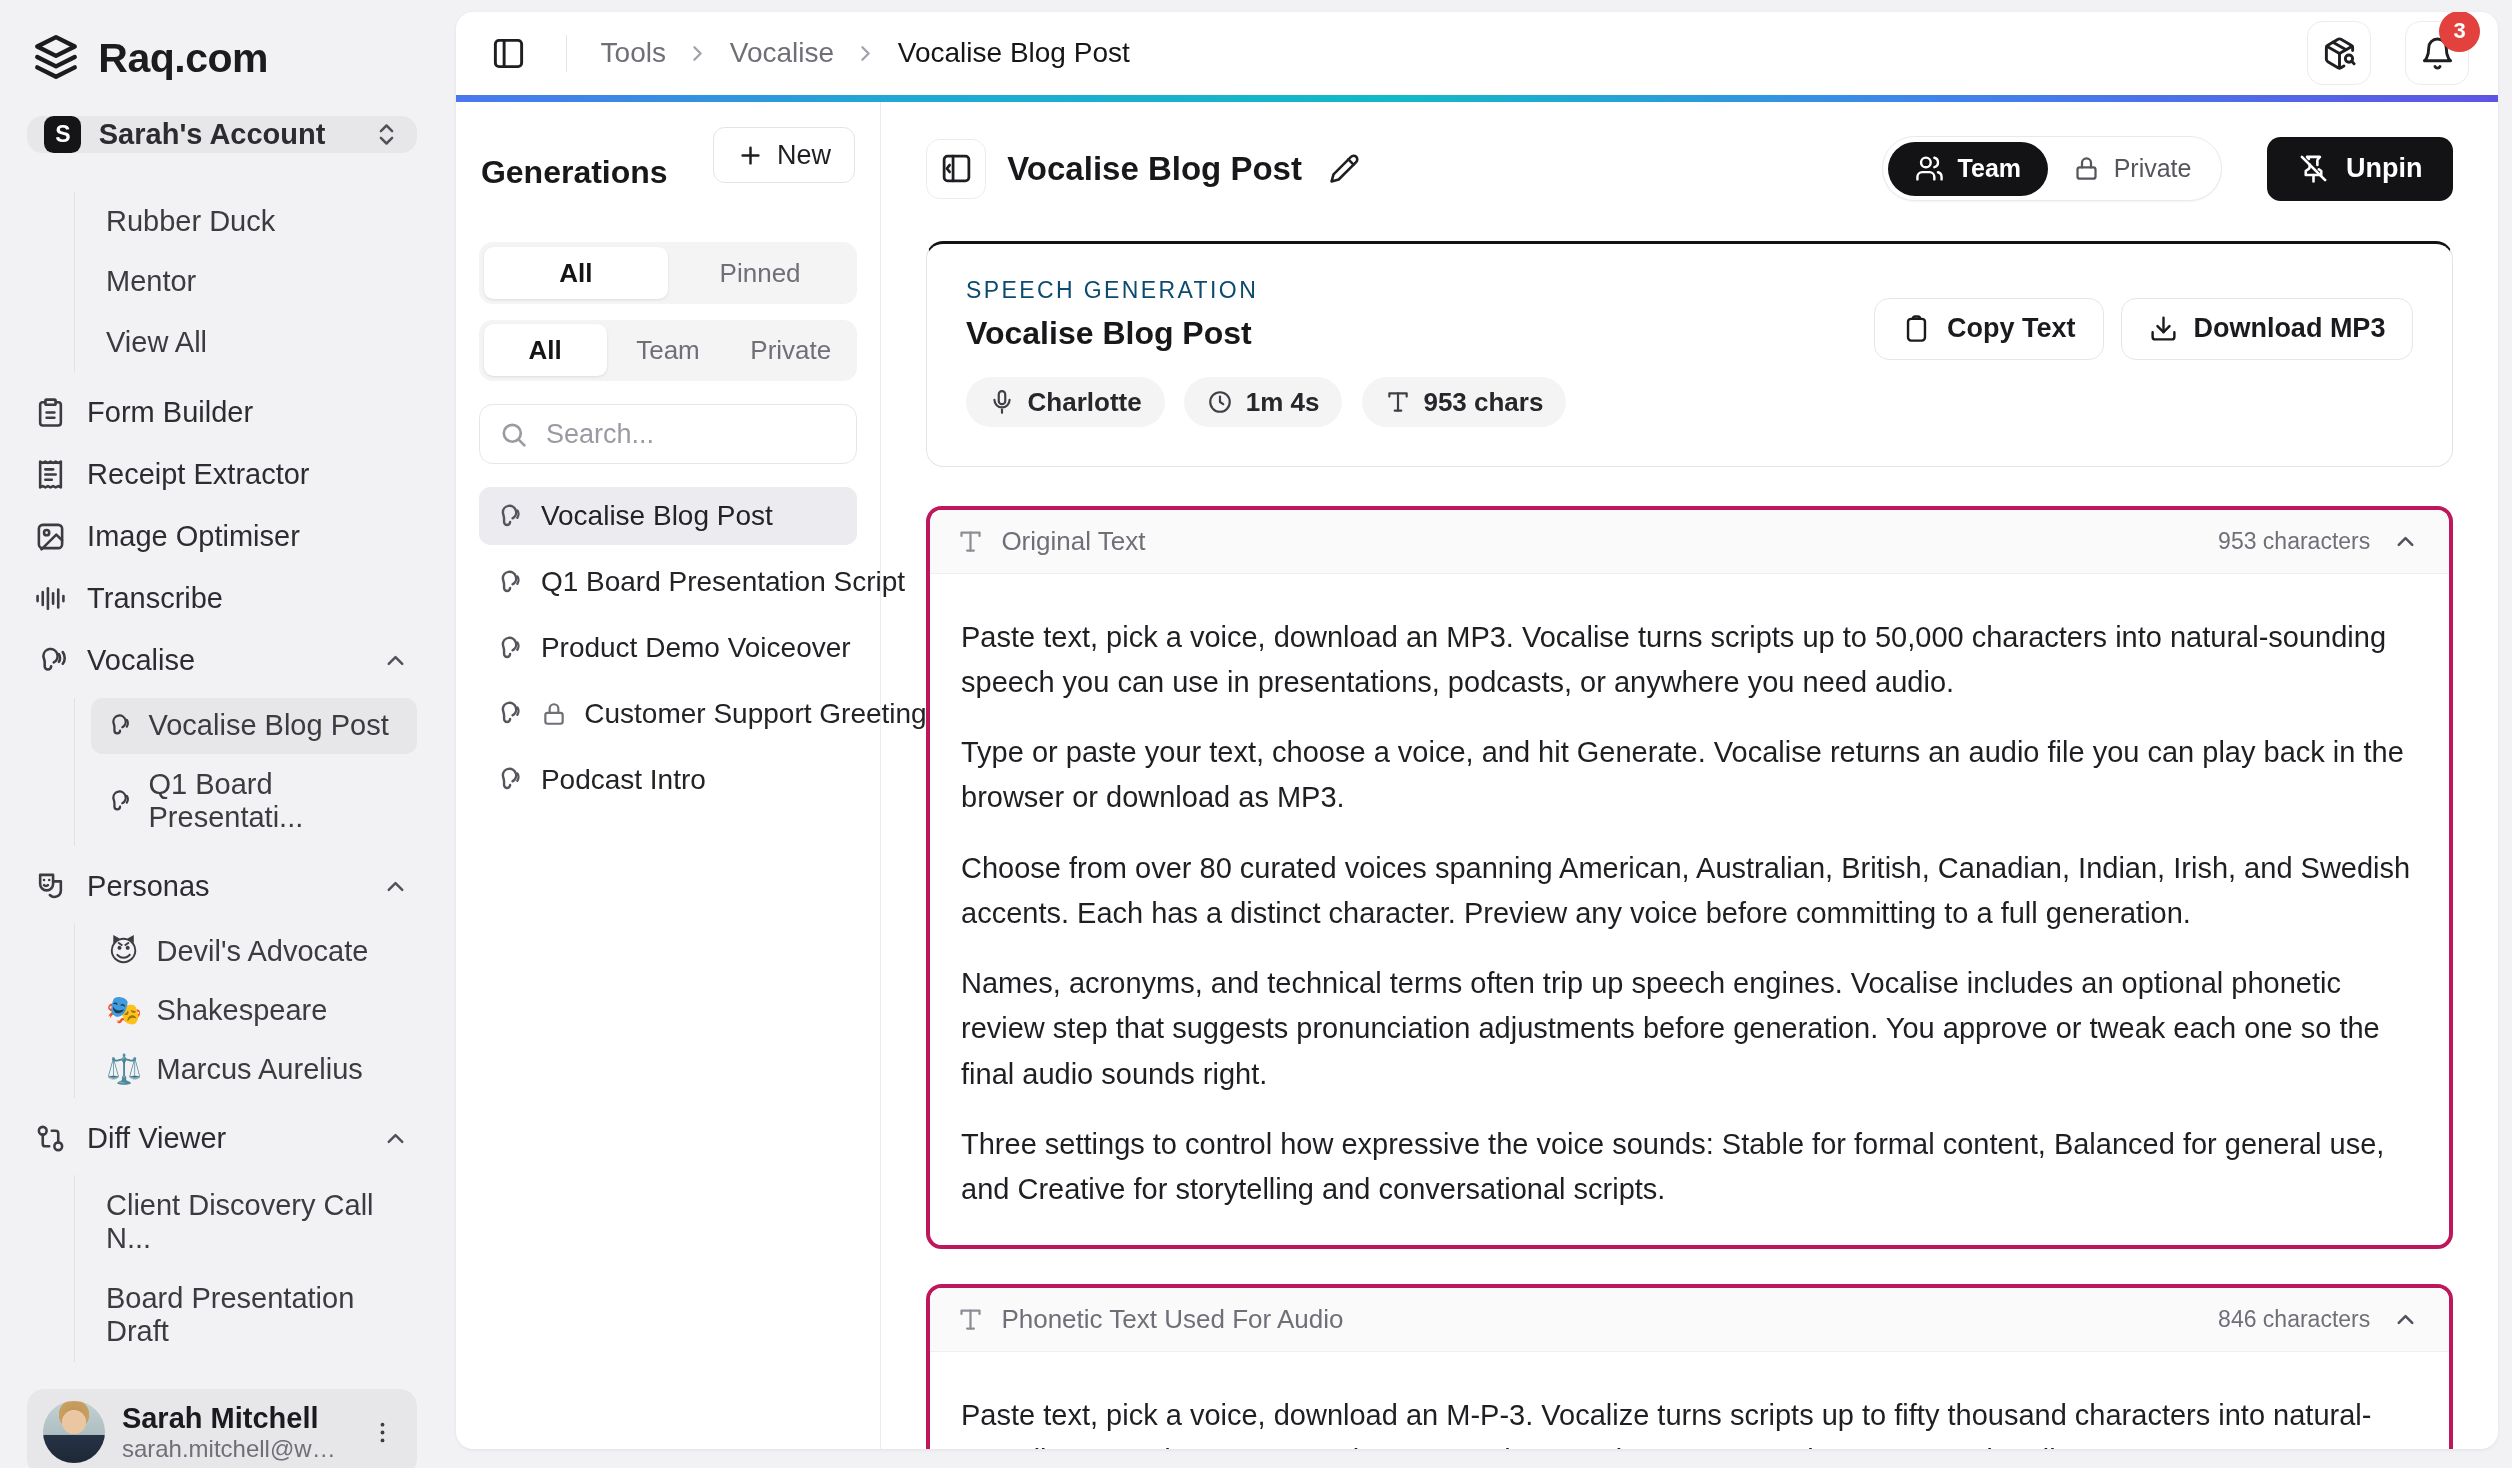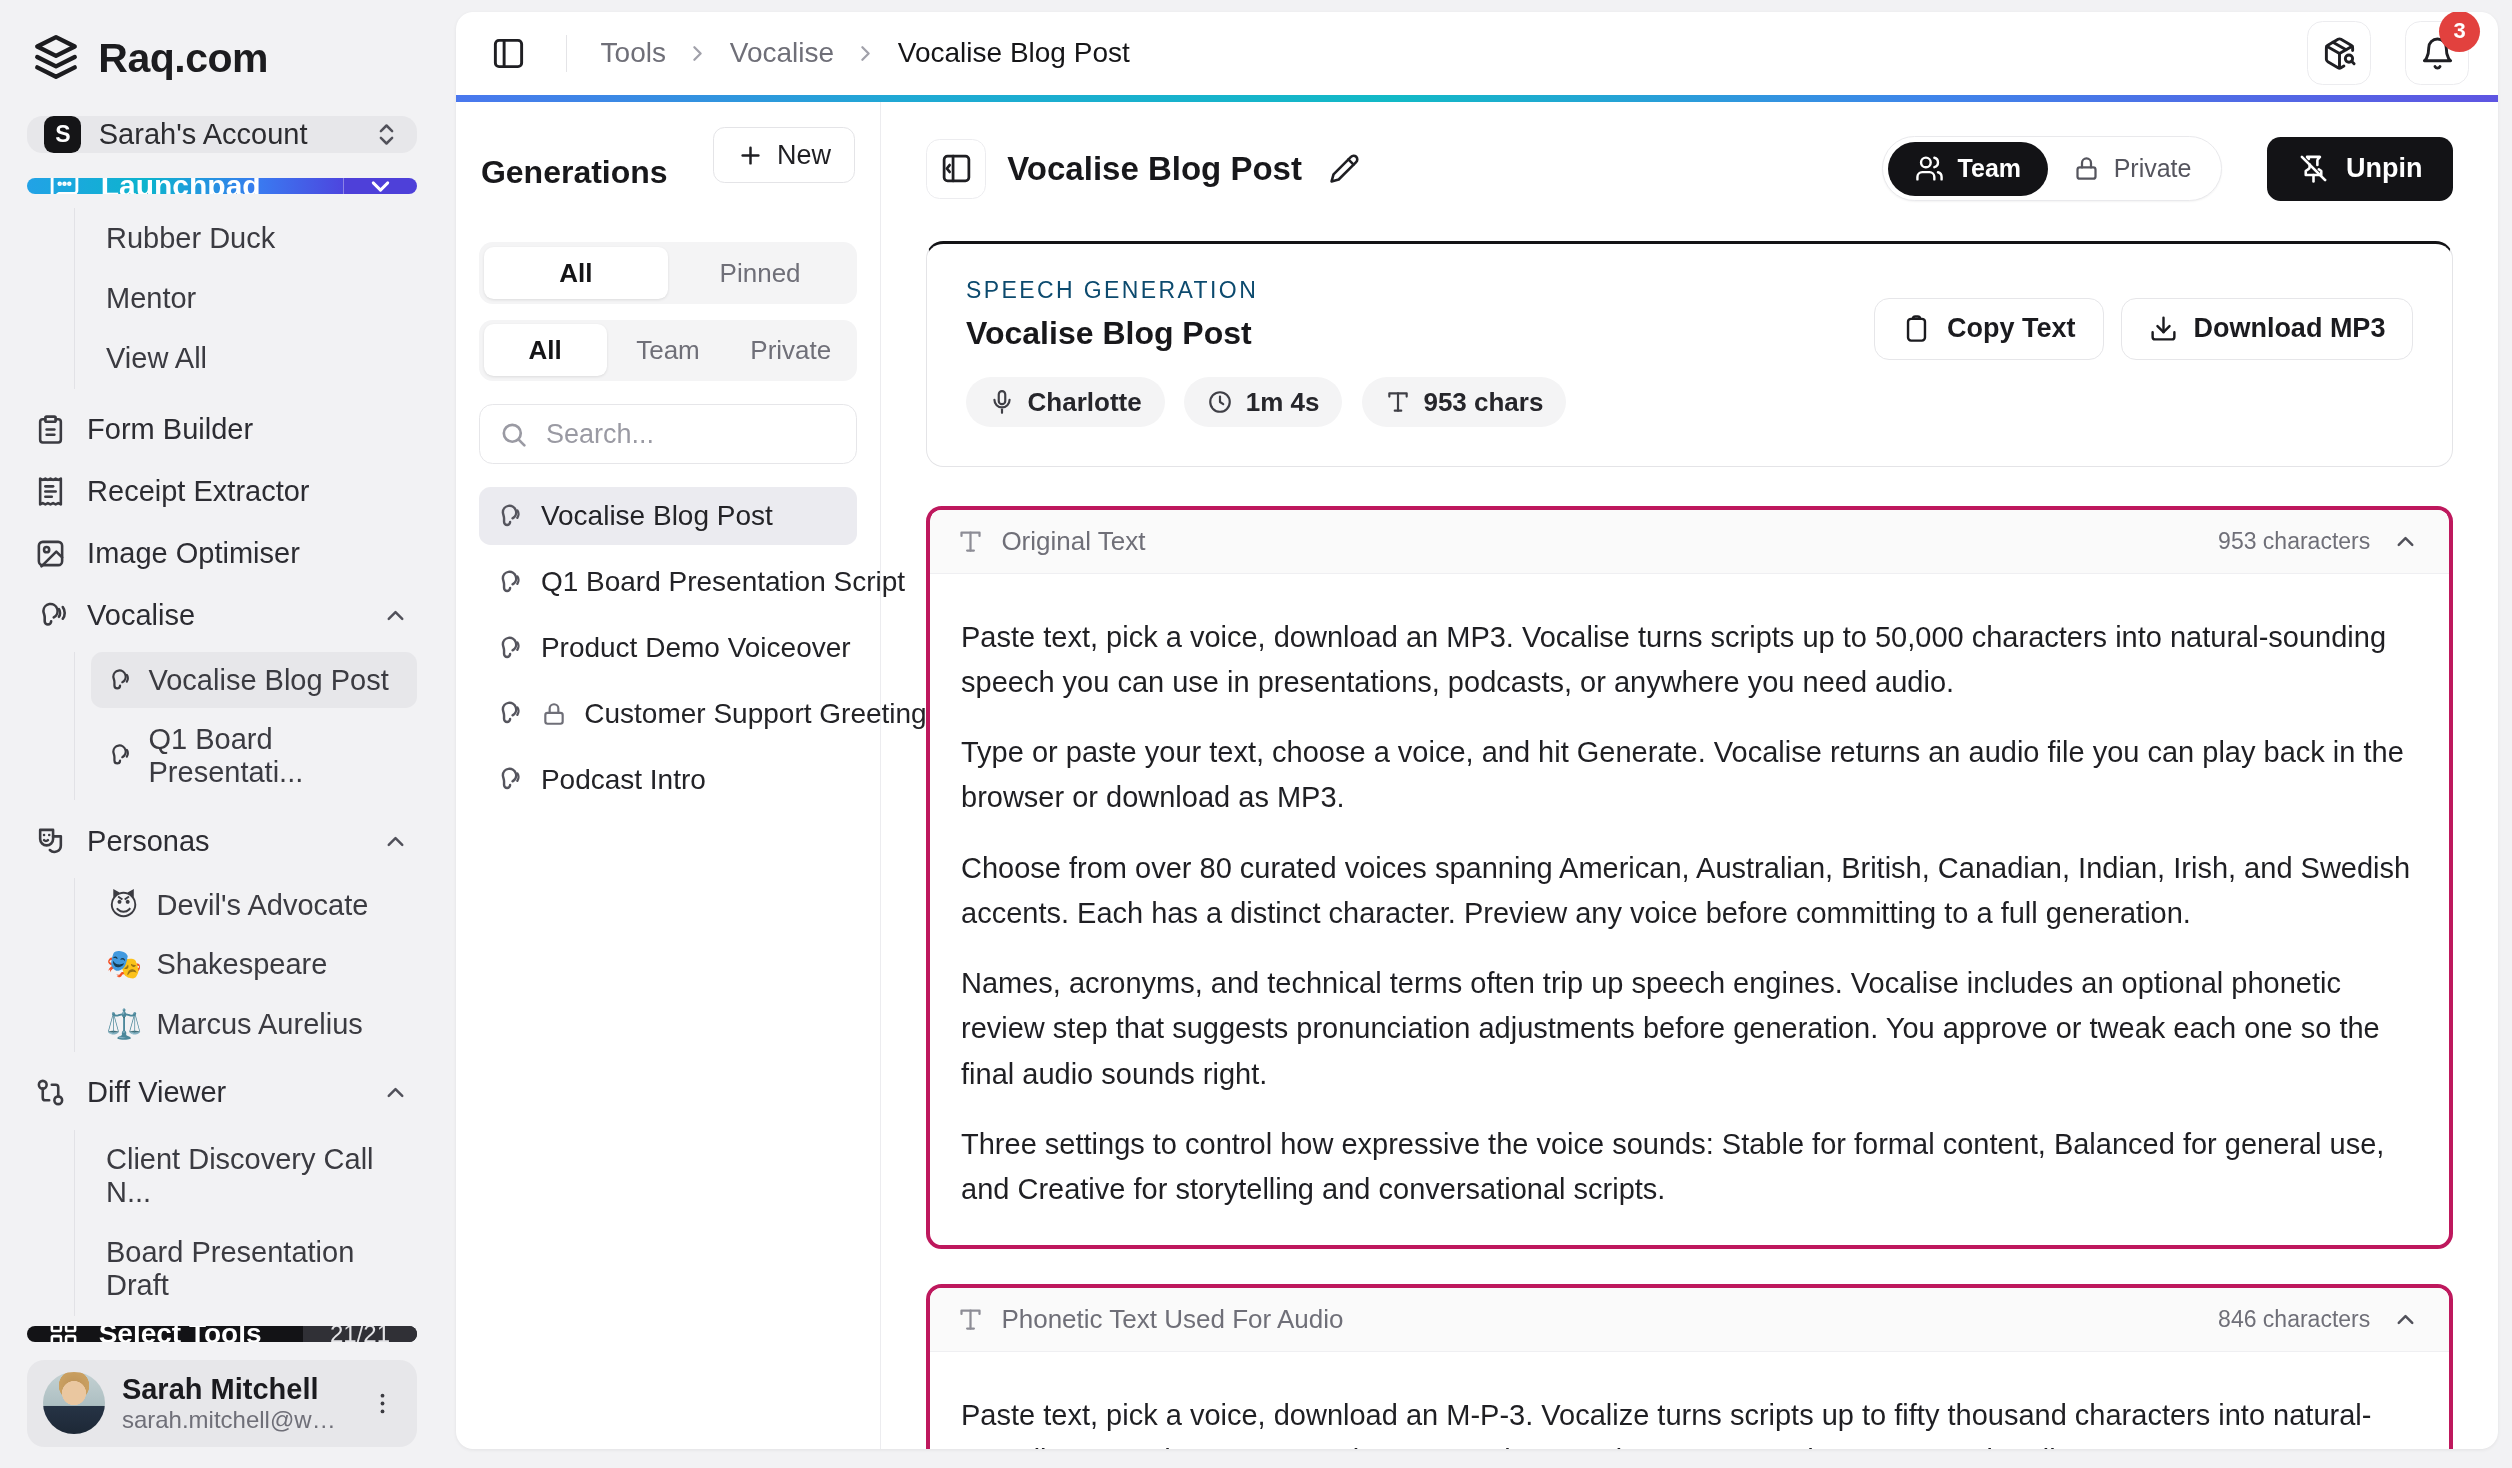--- a/index.html
+++ b/index.html
@@ -7,21 +7,21 @@
   body{width:2512px;height:1468px;background:#f2f2f4;font-family:"Liberation Sans","DejaVu Sans",sans-serif;color:#18181b;overflow:hidden}
   svg{display:block}
   button{font-family:inherit;cursor:pointer}
 
   
   .sidebar{position:fixed;left:0;top:0;bottom:0;width:444px;padding:33px 27px 21.3px;display:flex;flex-direction:column}
   .brand{display:flex;align-items:center;gap:17.4px;margin:0 3.9px 33px}
   .brand-name{font-size:41px;font-weight:700;letter-spacing:-0.5px;color:#1c1c1f}
   .account{display:flex;align-items:center;gap:17.4px;background:#e7e7ea;border:none;border-radius:15.5px;height:64px;padding:0 17.4px;margin-bottom:25px}
   .acct-avatar{width:37px;height:37px;border-radius:9.7px;background:#151517;color:#fff;font-size:23px;display:flex;align-items:center;justify-content:center;font-weight:600}
-  .acct-name{font-size:29px;font-weight:400;color:#2c2c30;flex:1;text-align:left}
+  .acct-name{font-size:29px;font-weight:700;color:#2c2c30;flex:1;text-align:left}
   .launchpad{display:flex;align-items:stretch;border-radius:13.6px;overflow:hidden;height:64px;margin-bottom:7.8px}
   .lp-main{flex:1;display:flex;align-items:center;gap:19.4px;padding:0 21.3px;background:linear-gradient(90deg,#22a2e6 0%,#0db4cd 38%,#3a79f0 74%,#4d46df 100%);color:#fff;font-size:30px;font-weight:600}
   .lp-caret{width:74px;background:#4e40d9;display:flex;align-items:center;justify-content:center;border-left:1px solid rgba(255,255,255,.35);color:#fff}
   .subnav{list-style:none;margin:5.8px 0 9.7px 47px;padding:0;border-left:1.9px solid #e2e2e6}
   .subnav>li{font-size:29px;color:#3b3b41;padding:13.6px 0 13.6px 31px;cursor:pointer}
   .subnav .child{display:flex;align-items:center;gap:15.5px;margin:2.9px 0 2.9px 15.5px;padding:11.6px 15.5px;border-radius:11.6px;cursor:pointer}
   .subnav .child.active{background:#e7e7ea}
   .subnav .child svg{flex:none}
   .tool-row{display:flex;align-items:center;gap:21.3px;padding:14.5px 7.8px;font-size:29px;color:#2c2c32;cursor:pointer}
   .tool-row .chev{margin-left:auto;color:#51515a}
@@ -176,20 +176,33 @@
     </div>
     <div class="tool-row">
       <span>
           <svg width="31" height="31" viewBox="0 0 24 24" fill="none" stroke="#3b3b41" stroke-width="2" stroke-linecap="round" stroke-linejoin="round">
             <rect x="3" y="3" width="18" height="18" rx="3"></rect>
             <circle cx="9" cy="9" r="2"></circle>
             <path d="m21 15-4.5-4.5L5 22"></path>
           </svg>
         </span>
       <span>Image Optimiser</span>
+    </div>
+    <div class="tool-row">
+      <span>
+          <svg width="31" height="31" viewBox="0 0 24 24" fill="none" stroke="#3b3b41" stroke-width="2" stroke-linecap="round" stroke-linejoin="round">
+            <path d="M2 10v4"></path>
+            <path d="M6 7v10"></path>
+            <path d="M10 4v16"></path>
+            <path d="M14 8v8"></path>
+            <path d="M18 5v14"></path>
+            <path d="M22 10v4"></path>
+          </svg>
+        </span>
+      <span>Transcribe</span>
     </div>
 
     <div class="tool-row">
       <span>
           <svg width="31" height="31" viewBox="0 0 24 24" fill="none" stroke="#3b3b41" stroke-width="2" stroke-linecap="round" stroke-linejoin="round">
             <path d="M14.5 13.5a5.5 5.5 0 1 0-8 -4.9c.2 1.9 1 3 1 4.9v3a2.5 2.5 0 0 0 5 0"></path>
             <path d="M18.5 7c1.2 1.6 1.2 4.4 0 6"></path>
             <path d="M21.5 5.5c2 2.6 2 6.4 0 9"></path>
           </svg>
         </span>

